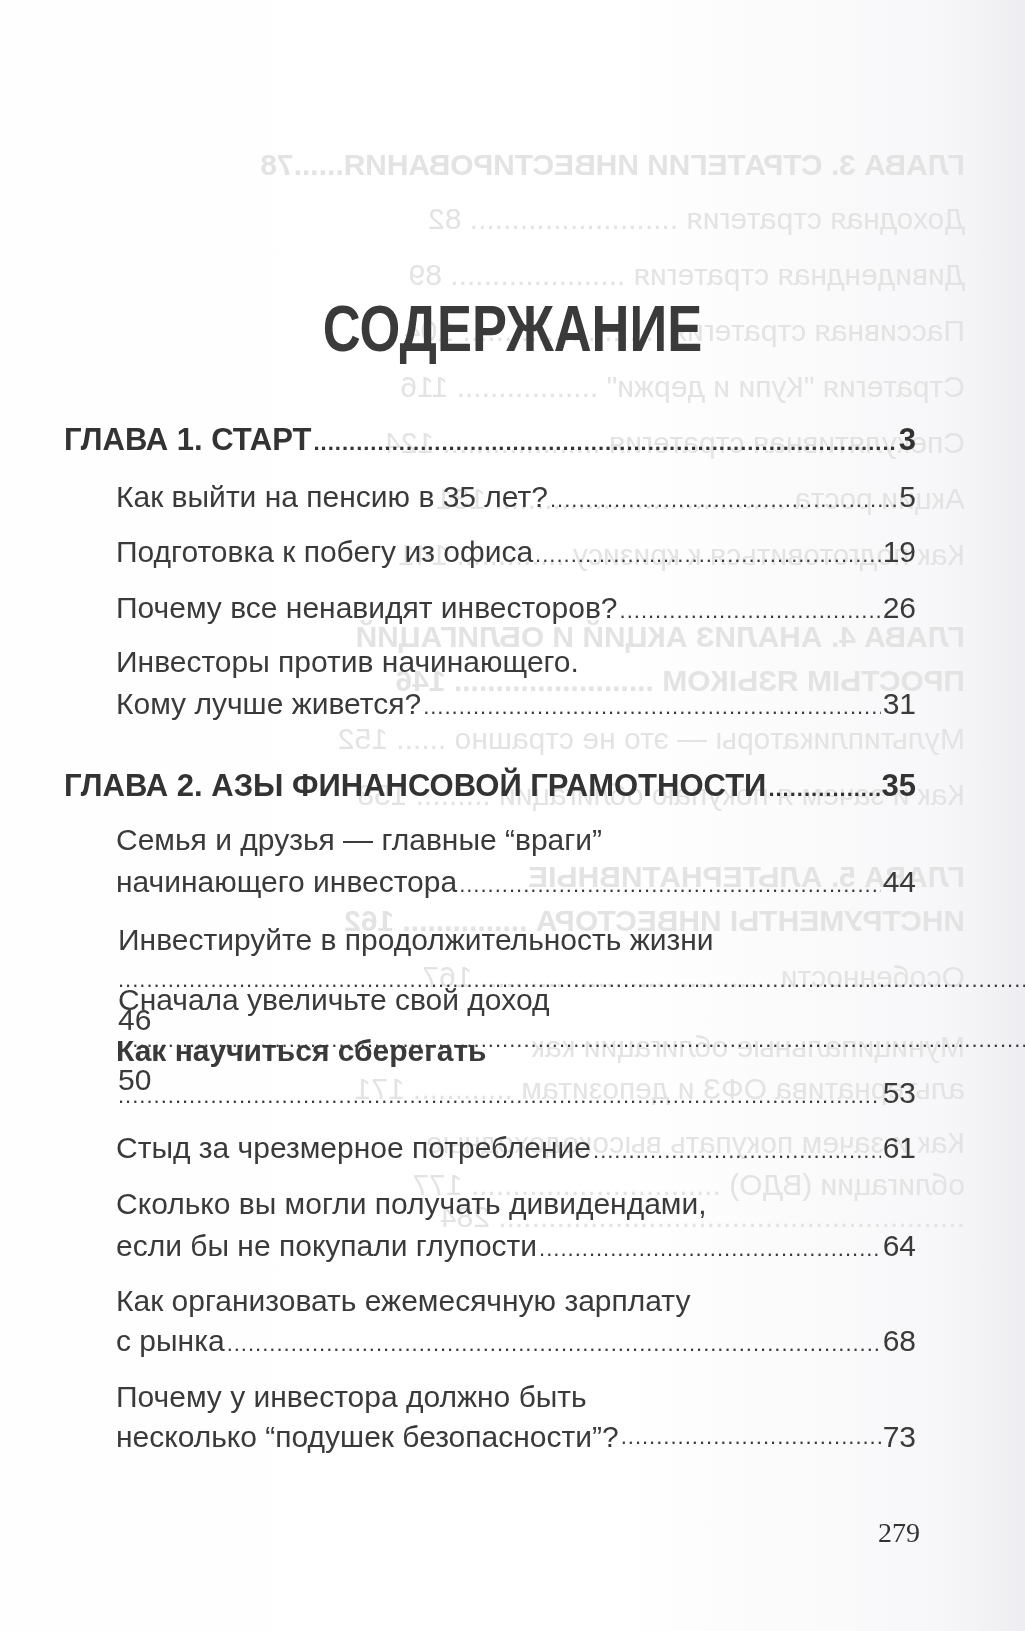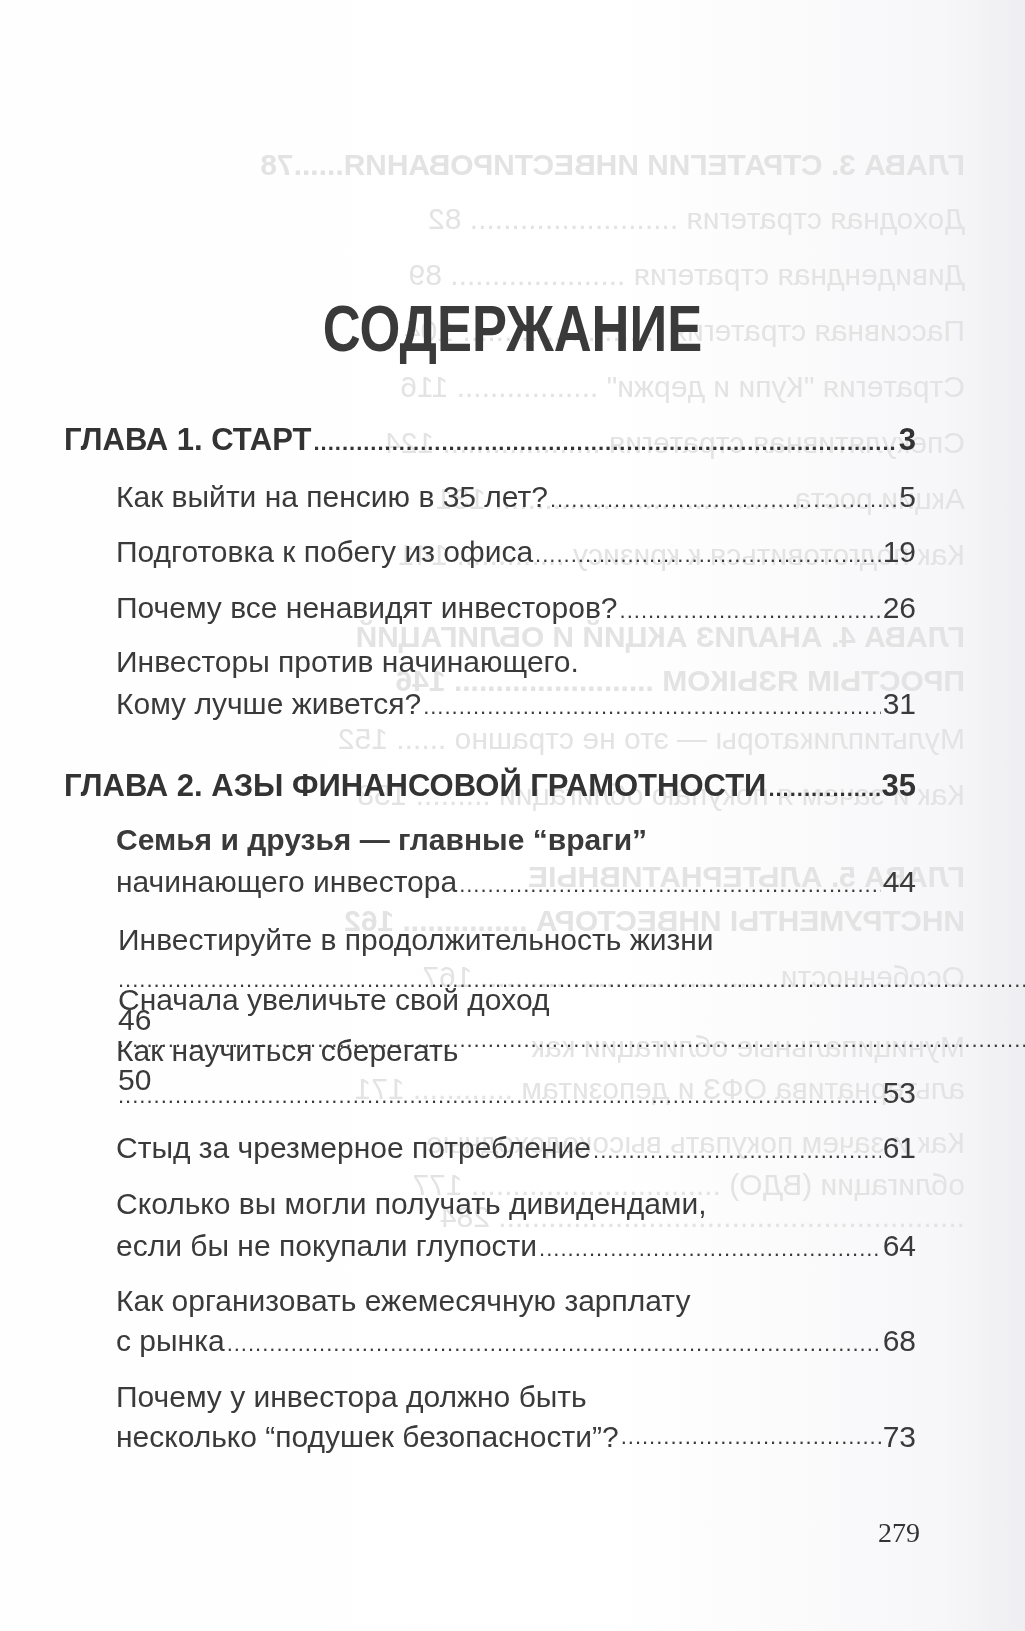--- a/index.html
+++ b/index.html
@@ -170,40 +170,40 @@
       <span class="leader"></span>
       <span class="page-num">31</span>
     </div>
 
     <div class="entry chapter" style="top:766px;">
       <span class="text">ГЛАВА 2. АЗЫ ФИНАНСОВОЙ ГРАМОТНОСТИ</span>
       <span class="leader"></span>
       <span class="page-num">35</span>
     </div>
 
-    <div class="line1" style="top:820px;font-weight:bold;">Семья и друзья — главные “враги”</div>
+    <div class="line1" style="top:820px;">Семья и друзья — главные “враги”</div>
     <div class="entry section" style="top:862px;">
       <span class="text">начинающего инвестора</span>
       <span class="leader"></span>
       <span class="page-num">44</span>
     </div>
 
     <div class="entry section" style="top:920px;flex-direction:column;">
       <span class="text">Инвестируйте в продолжительность жизни</span>
       <span class="leader"></span>
       <span class="page-num">46</span>
     </div>
 
     <div class="entry section" style="top:980px;flex-direction:column;">
       <span class="text">Сначала увеличьте свой доход</span>
       <span class="leader"></span>
       <span class="page-num">50</span>
     </div>
 
-    <div class="line1" style="top:1031px;">Как научиться сберегать</div>
+    <div class="line1" style="top:1031px;font-weight:bold;">Как научиться сберегать</div>
     <div class="entry section" style="top:1073px;">
       <span class="leader"></span>
       <span class="page-num">53</span>
     </div>
 
     <div class="entry section" style="top:1128px;">
       <span class="text">Стыд за чрезмерное потребление</span>
       <span class="leader"></span>
       <span class="page-num">61</span>
     </div>

